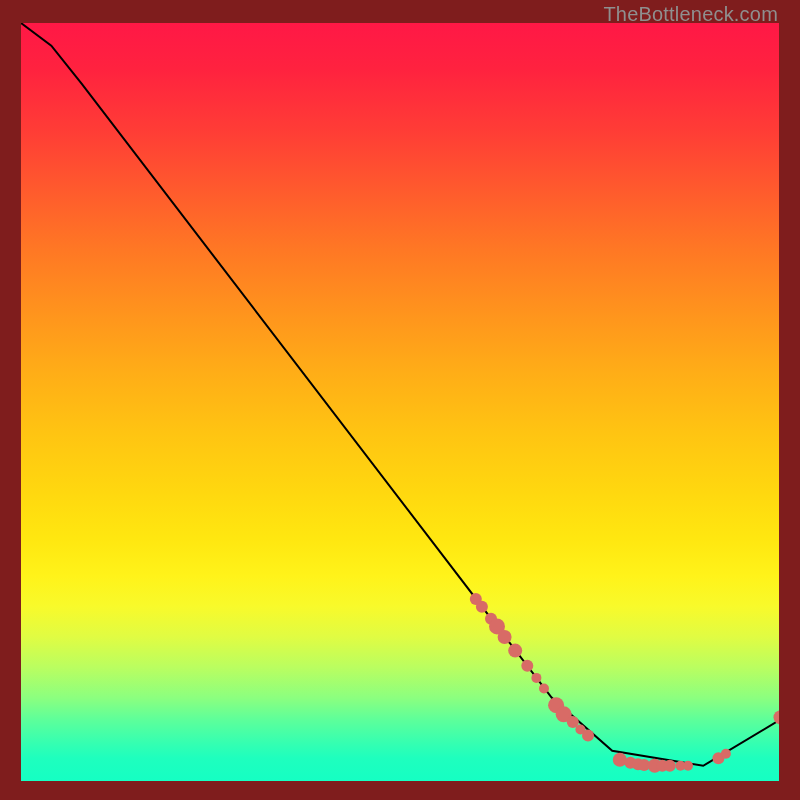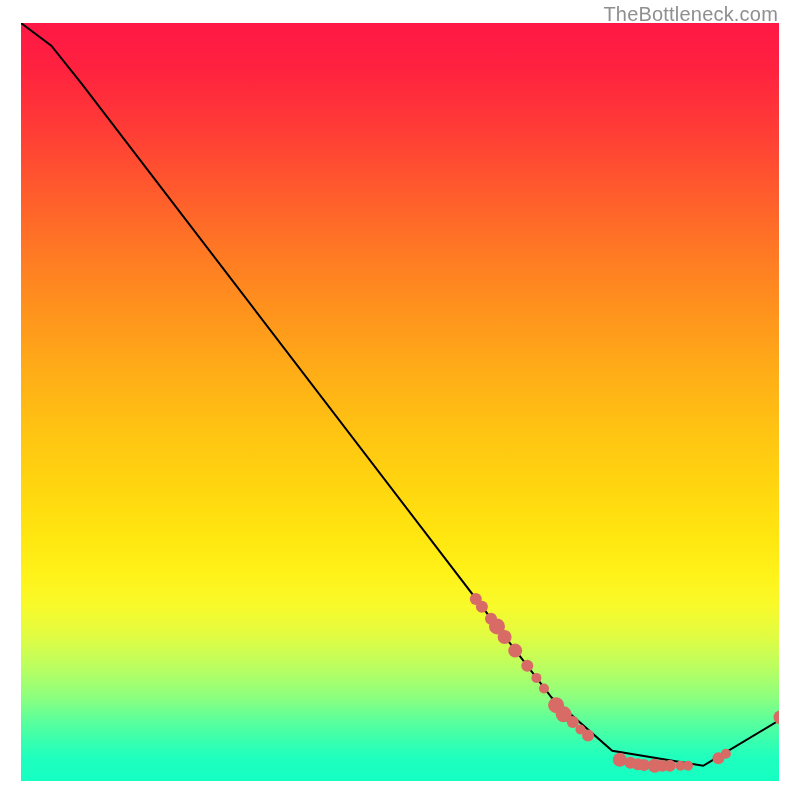--- a/index.html
+++ b/index.html
@@ -7,21 +7,21 @@
     padding: 0;
     width: 800px;
     height: 800px;
     background: #000;
     overflow: hidden;
   }
   .chart-container {
     position: relative;
     width: 800px;
     height: 800px;
-    background: #ffffff;
+    background: #7f1d1d;
   }
   .plot-area {
     position: absolute;
     left: 21px;
     top: 23px;
     width: 758px;
     height: 758px;
     background: linear-gradient(to bottom,
       #ff1846 0%,
       #ff223f 6%,

